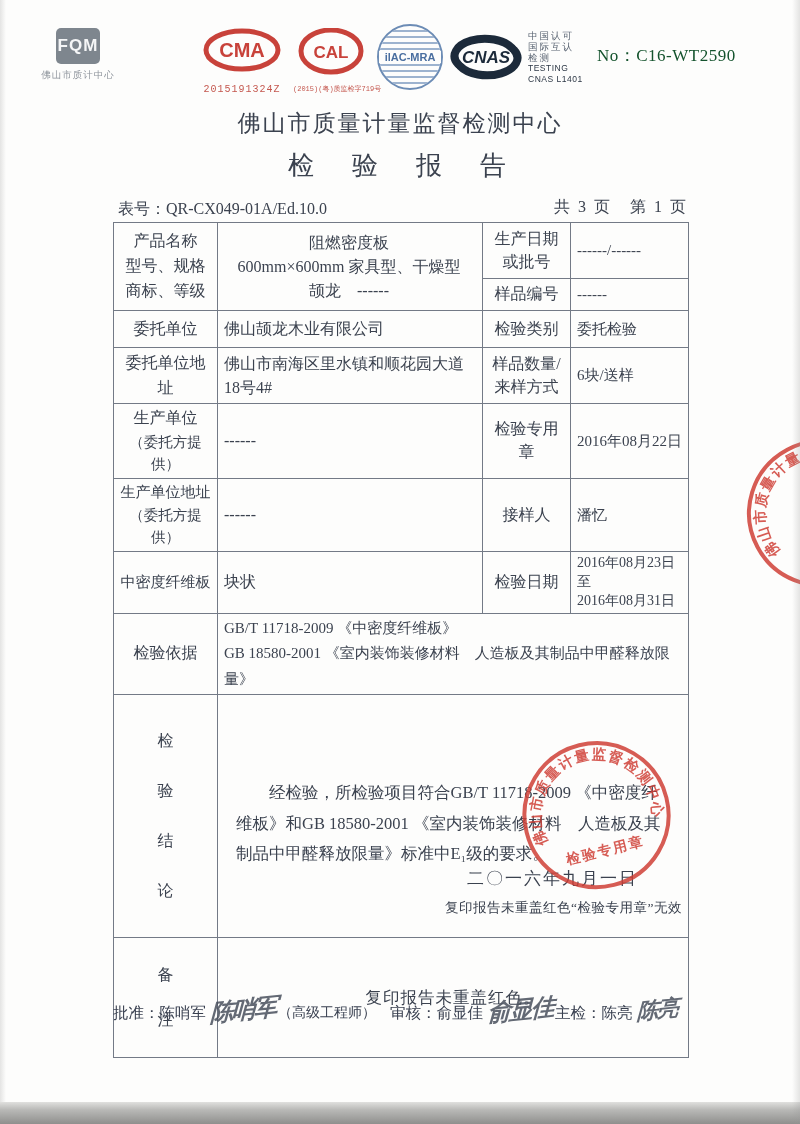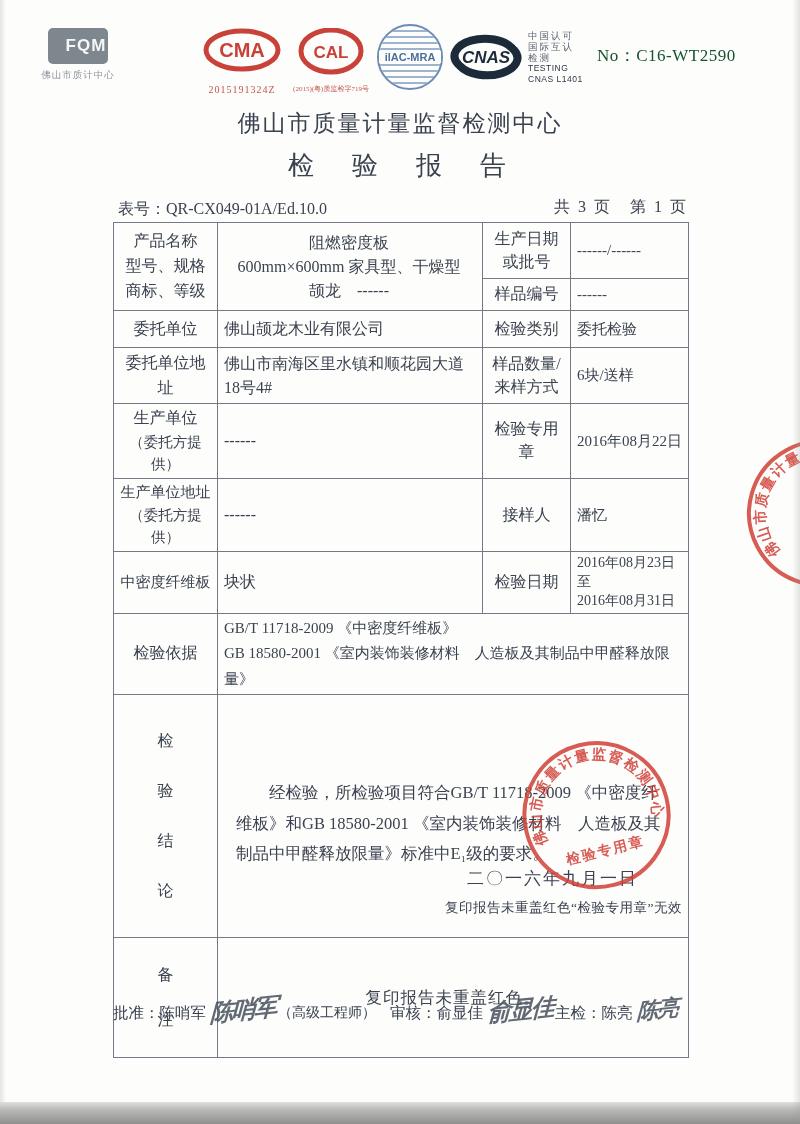--- a/index.html
+++ b/index.html
@@ -22,25 +22,25 @@
     position:absolute;left:0;top:0;width:6px;height:100%;
     background:linear-gradient(to right, rgba(140,140,140,.22), rgba(0,0,0,0));
   }
 
   
   .hdr{position:absolute;left:0;top:0;width:100%;height:110px;}
   .fqm{position:absolute;left:40px;top:28px;text-align:center;width:76px;}
   .fqm-box{
     width:44px;height:36px;margin:0 auto;background:#7e868e;border-radius:5px;
     color:#f5f6f7;font-family:"Liberation Sans",sans-serif;font-weight:bold;
-    font-size:17px;line-height:36px;letter-spacing:1px;padding-left:16px;
+    font-size:17px;line-height:36px;letter-spacing:1px;
   }
   .fqm-cap{margin-top:5px;font-size:9.5px;color:#8d939b;letter-spacing:1px;white-space:nowrap;}
 
-  .logo-cap{font-size:10px;color:#c4574e;text-align:center;letter-spacing:1px;margin-top:2px;white-space:nowrap;}
+  .logo-cap{font-size:10px;color:#c4574e;text-align:center;letter-spacing:1px;margin-top:2px;white-space:nowrap;font-family:Liberation Mono, monospace;}
   .logo-cap.tiny{font-size:7px;letter-spacing:0;}
   .cma{position:absolute;left:200px;top:28px;width:84px;}
   .cal{position:absolute;left:293px;top:28px;width:76px;}
   .ilac{position:absolute;left:374px;top:22px;width:72px;text-align:center;}
   .cnas{position:absolute;left:450px;top:34px;}
   .cnas-cap{position:absolute;left:528px;top:30px;font-family:"Liberation Sans",sans-serif;color:#5a6472;}
   .cnas-cap .cn{font-size:9.5px;letter-spacing:2px;line-height:11px;}
   .cnas-cap .en{font-size:8.5px;font-weight:normal;color:#2c3745;line-height:11px;letter-spacing:.5px;}
   .report-no{position:absolute;left:597px;top:44px;font-size:17px;color:#14532d;letter-spacing:.5px;}
 

